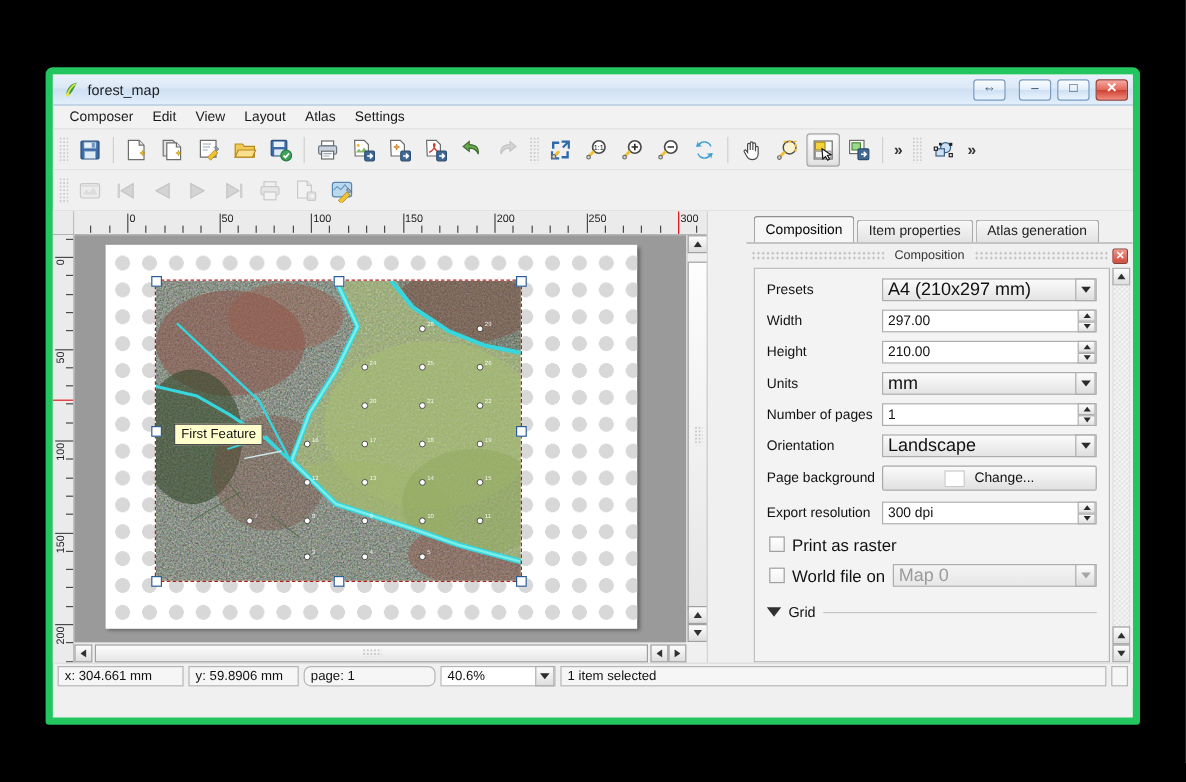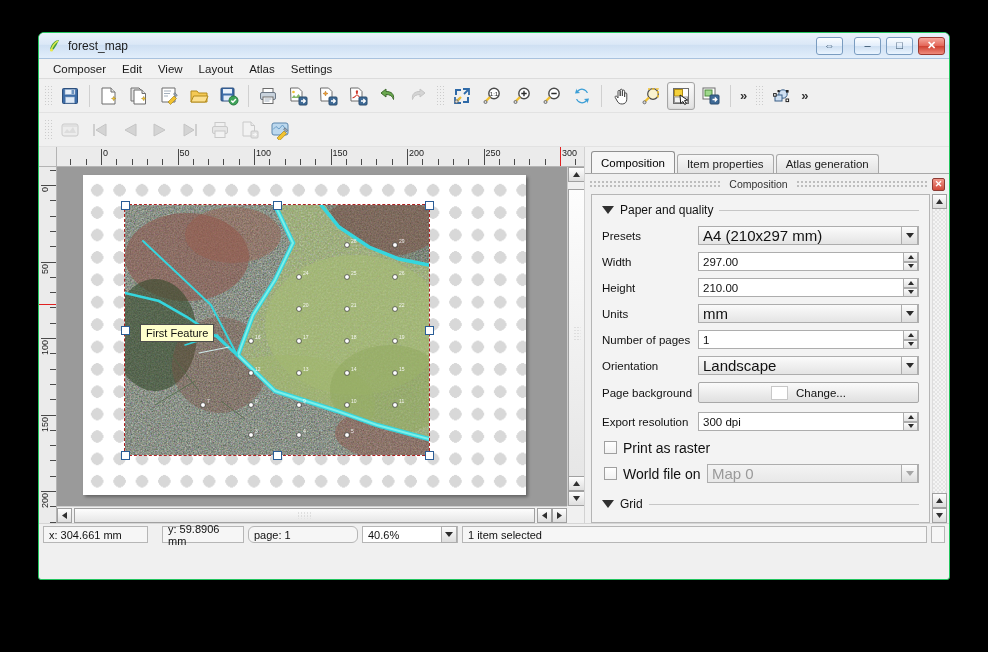--- a/index.html
+++ b/index.html
@@ -7,23 +7,23 @@
     margin: 0; padding: 0;
     width: 988px; height: 652px;
     background: #000000;
     font-family: "Liberation Sans", sans-serif;
     font-size: 11px;
     overflow: hidden;
   }
   
   #window {
     position: absolute;
-    left: 38px; top: 32px;
+    left: 38px; top: 56px;
     width: 912px; height: 548px;
-    border: 1px solid #22c55e;
+    border: 6px solid #22c55e;
     border-radius: 6px 6px 3px 3px;
     background: #f0f0f0;
     box-shadow: 0 0 10px rgba(0,0,0,.6);
     overflow: hidden;
   }
   #titlebar {
     height: 26px;
     background: linear-gradient(to bottom, #eaf2fb 0%, #dbe8f7 45%, #cfe0f3 50%, #e2eefb 100%);
     border-bottom: 1px solid #a9c2de;
     display: flex; align-items: center;
@@ -187,20 +187,21 @@
     position: absolute; left: 18px; right: 17px; bottom: 0; height: 17px;
     background: #f0f0f0; border-top: 1px solid #cfcfcf;
     display: flex; align-items: center;
   }
   
   #panel {
     flex: 1; background: #f0f0f0;
     border-left: 1px solid #d2d2d2;
     display: flex; flex-direction: column;
     position: relative;
+    padding-left: 32px;
   }
   #tabs { display: flex; align-items: flex-end; height: 22px; padding-left: 6px; margin-top: 4px; }
   .tab {
     height: 19px; padding: 0 9px;
     border: 1px solid #a8a8a8; border-bottom: none;
     border-radius: 3px 3px 0 0;
     background: linear-gradient(to bottom,#f7f7f7,#e3e3e3);
     font-size: 11.5px; color: #222;
     display: flex; align-items: center;
     margin-right: 2px;
@@ -881,25 +882,20 @@
       <div id="panel-title">
         <span class="dots"></span>
         <span class="ptxt">Composition</span>
         <span class="dots"></span>
         <span class="panel-close">✕</span>
       </div>
 
       <div id="panel-scrollarea">
         <div id="panel-content">
 
-          <div class="group-head">
-            <span class="tri"></span>
-            <span class="gtxt">Paper and quality</span>
-            <span class="rule"></span>
-          </div>
 
           <div class="frow">
             <span class="flabel">Presets</span>
             <span class="fctl">
                 <span class="combo">
               <span>A4 (210x297 mm)</span>
               <span class="combo-arrow">
                     <span class="caret-d"></span>
                   </span>
             </span>
@@ -1048,21 +1044,21 @@
                 <path d="M3.5 5L0 0h7z" fill="#303030"></path>
               </svg>
             </div>
         </div>
       </div>
     </div>
   </div>
 
   <div id="statusbar">
     <span class="sfield" style="width:105px;">x: 304.661 mm</span>
-    <span class="sfield" style="width:82px;margin-left:10px;">y: 59.8906 mm</span>
+    <span class="sfield" style="width:92px;">y: 59.8906 mm</span>
     <span class="sfield" style="width:110px;border-radius:6px;">page: 1</span>
     <span class="scombo">
       <span>40.6%</span>
       <span class="combo-arrow">
           <span class="caret-d"></span>
         </span>
     </span>
     <span class="sfield grow">1 item selected</span>
     <span id="statusgrip"></span>
   </div>

